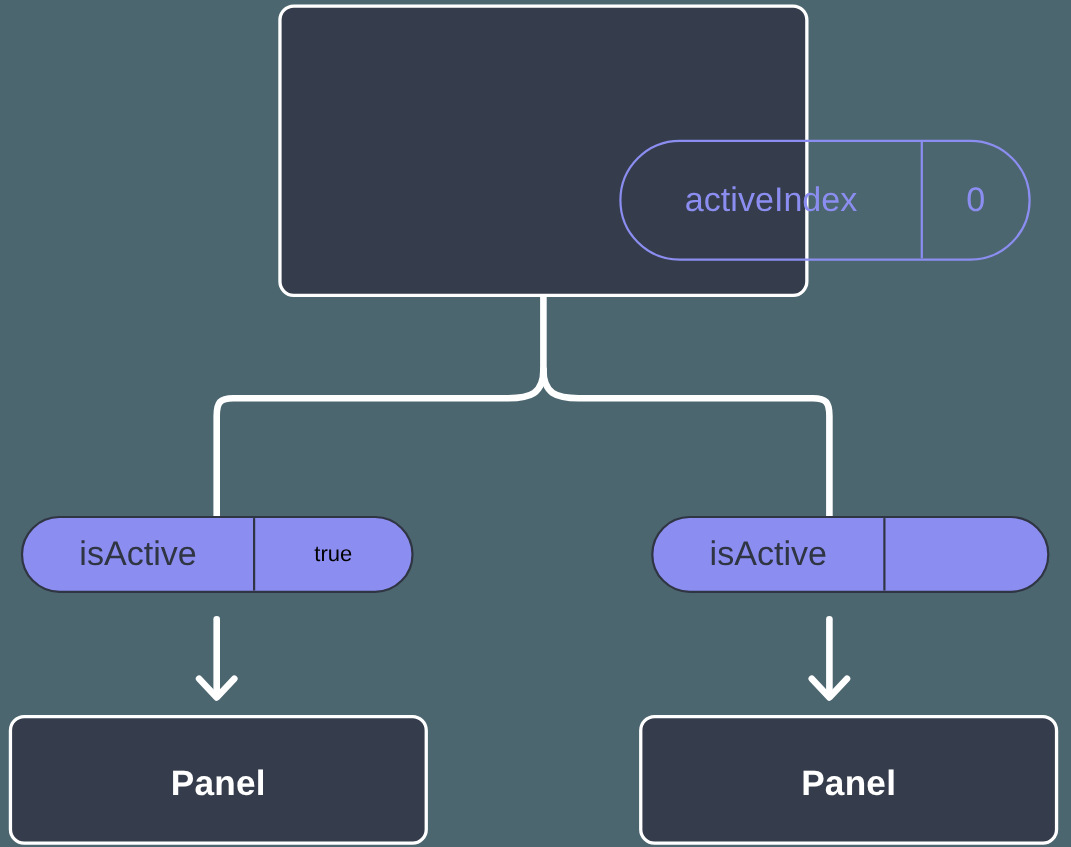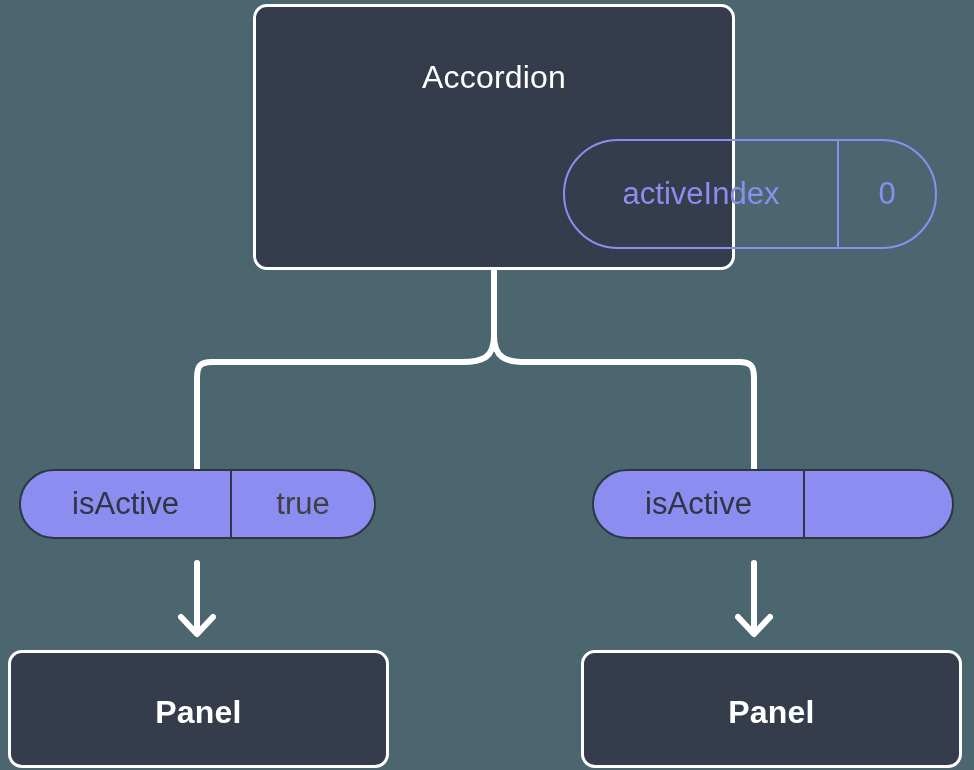--- a/index.html
+++ b/index.html
@@ -96,21 +96,21 @@
     display: flex;
     align-items: center;
     justify-content: center;
     white-space: nowrap;
     box-sizing: border-box;
   }
 
   
   #active-index-pill {
     left: 307px;
-    top: 132px;
+    top: 120px;
     width: 374px;
     height: 110px;
     border: 2px solid #8b8ef0;
     background: transparent;
   }
   #active-index-pill .pill-key {
     width: 274px;
     font-size: 31px;
     color: #8b8ef0;
     border-right: 2px solid #8b8ef0;
@@ -126,22 +126,22 @@
     background: #8b8ef0;
     border: 2px solid #2f3542;
     height: 70px;
   }
   .pill-filled .pill-key {
     color: #2f3542;
     font-size: 31px;
     border-right: 2px solid #2f3542;
   }
   .pill-filled .pill-val {
-    color: #404040;
-    font-size: 31px;
+    color: #000000;
+    font-size: 20px;
     flex: 1;
   }
 
   #is-active-true-pill {
     left: 19px;
     top: 469px;
     width: 357px;
   }
   #is-active-true-pill .pill-key { width: 211px; }
 
@@ -165,21 +165,20 @@
     <path d="M 494 336 C 494 358 506 362 526 362 L 739 362 C 751 362 754 366 754 378 L 754 470" stroke="#ffffff" stroke-width="6" stroke-linecap="round" stroke-linejoin="round"></path>
 
     <path d="M 197 563 L 197 633" stroke="#ffffff" stroke-width="6" stroke-linecap="round"></path>
     <path d="M 181 617 L 197 634 L 213 617" stroke="#ffffff" stroke-width="6" stroke-linecap="round" stroke-linejoin="round"></path>
 
     <path d="M 754 563 L 754 633" stroke="#ffffff" stroke-width="6" stroke-linecap="round"></path>
     <path d="M 738 617 L 754 634 L 770 617" stroke="#ffffff" stroke-width="6" stroke-linecap="round" stroke-linejoin="round"></path>
   </svg>
 
   <div class="node-box" id="accordion-node">
-    <div class="node-title">Accordion</div>
 
     <div class="pill" id="active-index-pill">
       <div class="pill-key">activeIndex</div>
       <div class="pill-val">0</div>
     </div>
   </div>
 
   <div class="pill pill-filled" id="is-active-true-pill">
     <div class="pill-key">isActive</div>
     <div class="pill-val">true</div>

